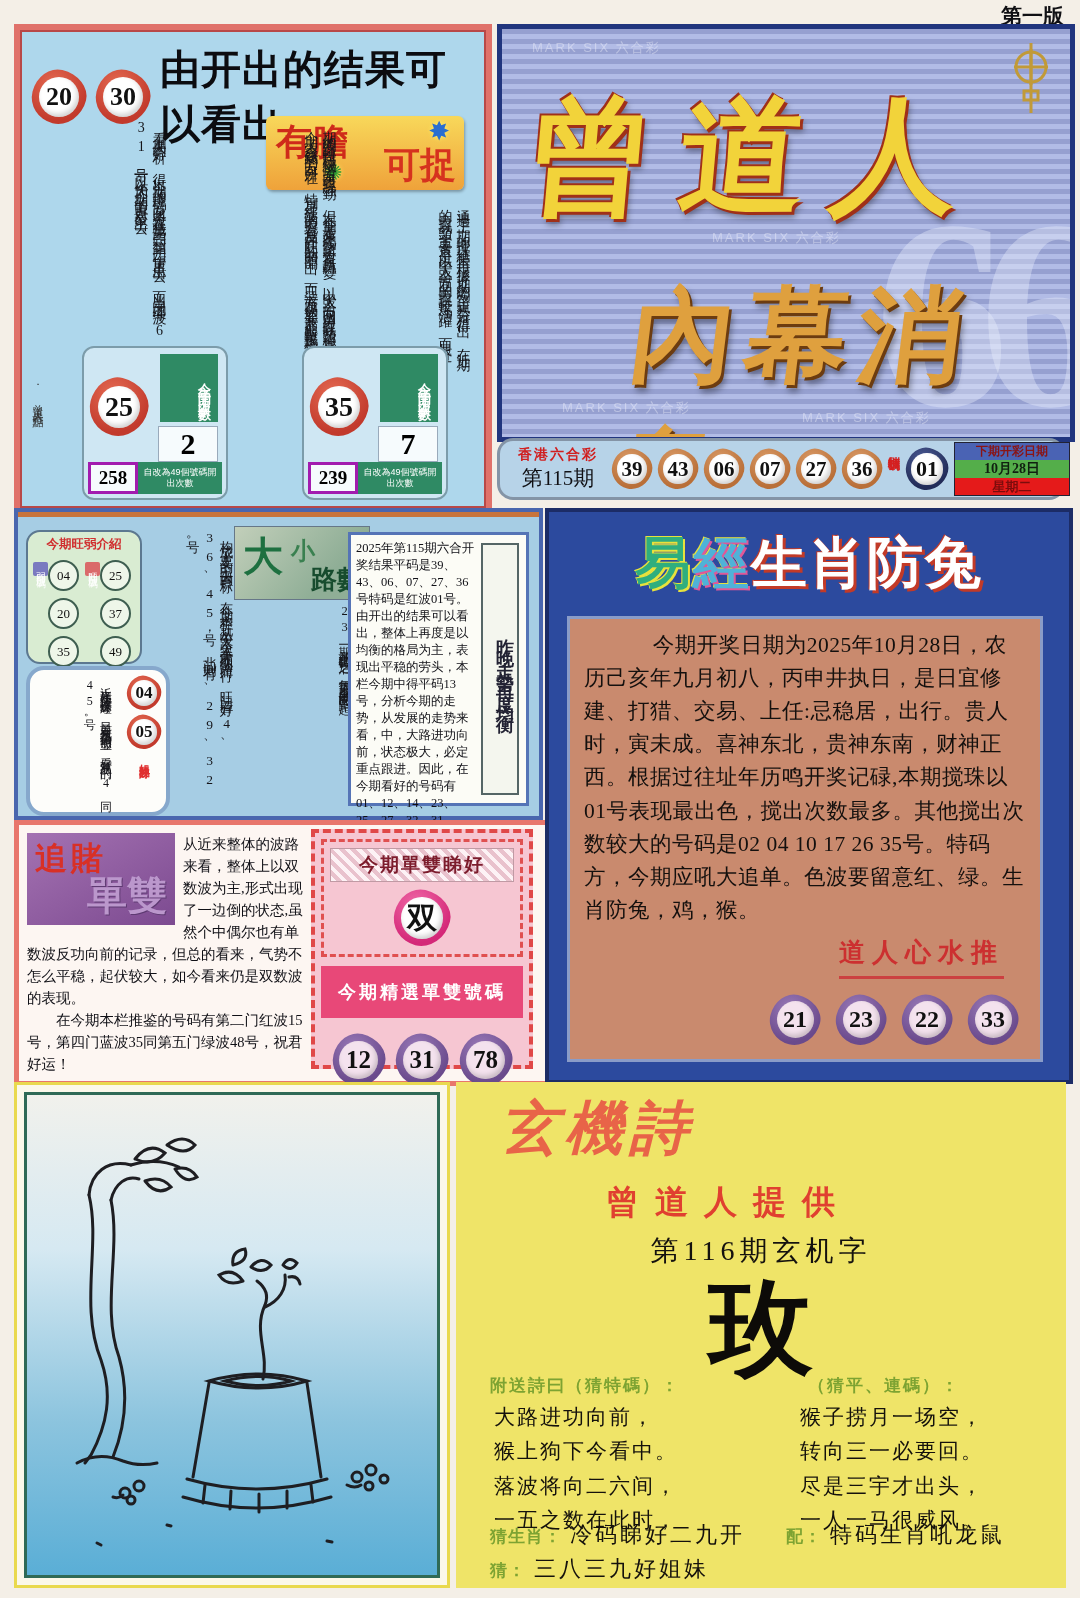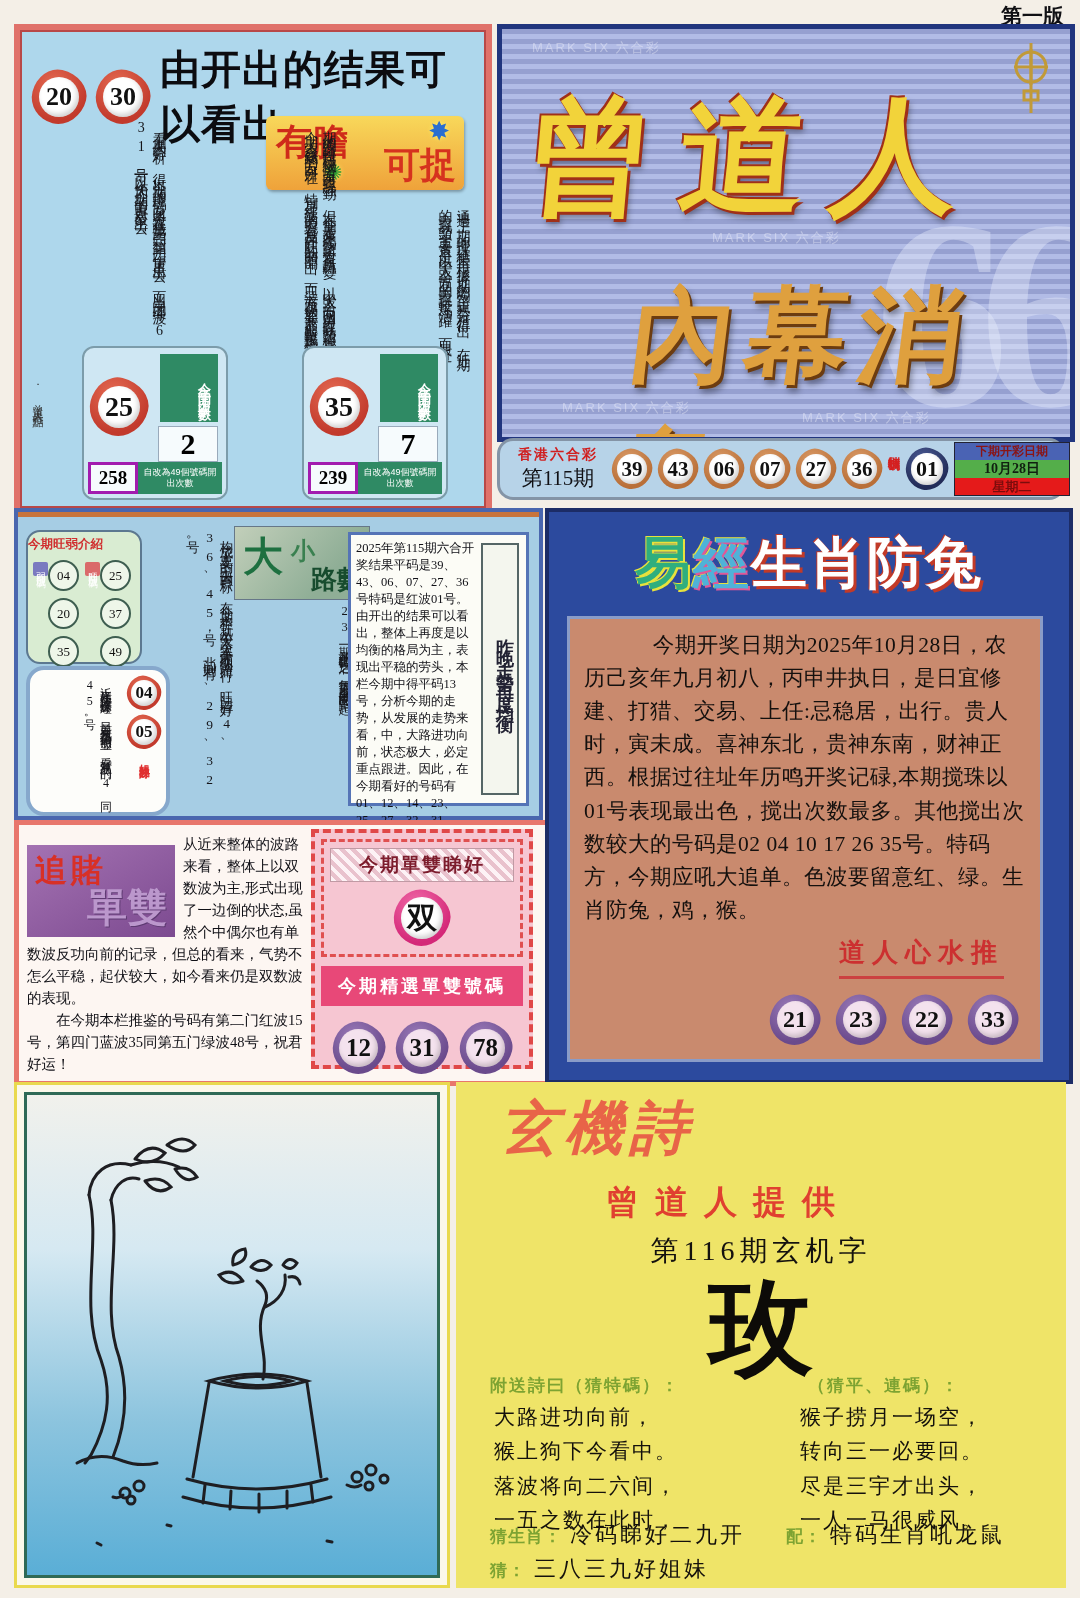--- a/index.html
+++ b/index.html
@@ -88,21 +88,21 @@
     font-weight:bold;text-align:center;}
   .nextbox .h{background:#4a63b4;color:#8a1414;font-size:12px;line-height:17px;}
   .nextbox .d{background:#54ae4a;color:#102010;font-size:14px;line-height:18px;font-family:"Liberation Serif",serif;}
   .nextbox .w{background:#e51a1a;color:#7c0c0c;font-size:13px;line-height:17px;}
 
   
   .panel-ml{left:14px;top:508px;width:521px;height:304px;background:#a6cde4;border:4px solid #4a66ae;
     box-sizing:content-box;}
   .panel-ml::before{content:"";position:absolute;left:0;right:0;top:0;height:5px;background:#c8743c;}
   .hotweak{left:8px;top:18px;width:112px;height:130px;background:#d9ecd2;border:2px solid #5c7890;border-radius:14px;}
-  .hotweak .hd{position:absolute;top:4px;width:100%;font-size:12.5px;font-weight:bold;color:#d03030;}
+  .hotweak .hd{position:absolute;top:4px;width:100%;text-align:center;font-size:12.5px;font-weight:bold;color:#d03030;}
   .hw-lab{position:absolute;writing-mode:vertical-rl;text-orientation:upright;color:#fff;font-size:9.5px;
     padding:3px 1px;letter-spacing:2px;border-radius:2px;}
   .hw-lab.weak{left:5px;top:30px;background:#7a7ac0;}
   .hw-lab.hot{left:57px;top:30px;background:#da6a6a;}
   .hw-col{position:absolute;display:flex;flex-direction:column;gap:7px;}
   .hw-col.c1{left:20px;top:28px;} .hw-col.c2{left:72px;top:28px;}
   .ringnum{width:27px;height:27px;border:2px solid #3e5e50;border-radius:50%;display:flex;align-items:center;
     justify-content:center;font-size:13px;font-family:"Liberation Serif",serif;background:#eef6e9;color:#111;}
   .sister{left:8px;top:154px;width:136px;height:142px;background:#fdfdfa;border:4px solid #86a8cc;border-radius:18px;}
   .sister .vt{position:absolute;left:6px;top:8px;width:78px;height:126px;font-size:12px;letter-spacing:2px;line-height:1.35;}
@@ -120,36 +120,36 @@
     box-sizing:border-box;display:flex;}
   .infobox p{flex:1;margin:0;padding:5px 5px;font-size:12.5px;line-height:1.36;
     font-family:"Liberation Serif",serif;color:#101016;}
   .vslogan{width:34px;margin:8px 7px 8px 0;border:2px solid #566;writing-mode:vertical-rl;text-orientation:upright;
     font-size:18px;font-weight:bold;letter-spacing:11px;text-align:center;color:#223;
     font-family:"Liberation Serif",serif;background:#f4f6ee;}
 
   
   .panel-chase{left:14px;top:820px;width:526px;height:256px;background:#fdf6f2;border:5px solid #e8766c;box-sizing:content-box;}
   .chase-text{left:8px;top:8px;width:278px;}
-  .chase-logo{float:left;width:148px;height:92px;margin:12px 8px 4px 0;position:relative;
+  .chase-logo{float:left;width:148px;height:92px;margin:0 8px 4px 0;position:relative;
     background:linear-gradient(150deg,#a472b2,#7c4a90);}
   .chase-logo .a{position:absolute;left:8px;top:4px;font-size:32px;font-weight:bold;color:#d83026;letter-spacing:4px;}
   .chase-logo .b2{position:absolute;right:8px;bottom:2px;font-size:40px;font-weight:bold;color:#bb97cc;
     text-shadow:1px 1px 0 #5e3a72;}
   .chase-text p{margin:0;font-size:14.5px;line-height:1.52;font-family:"Liberation Serif",serif;color:#101016;}
   .chase-text p+p{text-indent:2em;}
   .pinkbox{left:292px;top:4px;width:222px;height:240px;background:#f6c6d2;border:4px dashed #e04848;
     box-sizing:border-box;padding:6px;}
   .pb-top{border:3px dashed #e05050;padding:6px 6px 8px;}
   .pb-hd{background:repeating-linear-gradient(45deg,#fdf2f5 0 4px,#e9c2cd 4px 8px);border:1px solid #c09aa4;
     text-align:center;font-size:19px;font-weight:bold;color:#7c1c2c;padding:3px 0;letter-spacing:2px;
     font-family:"Liberation Serif",serif;}
   .pb-pick{display:flex;justify-content:center;margin-top:8px;}
   .pb-band{margin-top:9px;background:#e84878;color:#fff;font-size:18px;font-weight:bold;text-align:center;
-    padding:8px 0;letter-spacing:3px;}
+    padding:14px 0;letter-spacing:3px;}
   .pb-balls{display:flex;justify-content:space-evenly;margin-top:16px;}
 
   
   .panel-yi{left:545px;top:508px;width:520px;height:568px;background:#2c4a9e;border:4px solid #1c2c66;box-sizing:content-box;}
   .yi-head{left:0;top:14px;width:100%;text-align:center;font-size:56px;font-weight:bold;letter-spacing:2px;white-space:nowrap;}
   .yi-head .y1{color:#2fae7e;text-shadow:2px 2px 0 #e8e23c,-1px -1px 0 #e8e23c;}
   .yi-head .y2{color:#4fb2d8;text-shadow:2px 2px 0 #e05898,-1px -1px 0 #e8e23c;}
   .yi-head .y3{color:#ffffff;text-shadow:3px 3px 0 #c23a28,-1px -1px 0 #c23a28;}
   .salmon{left:18px;top:104px;width:476px;height:446px;background:#c98a6e;border:3px solid #8a9cc8;
     box-sizing:border-box;padding:10px 14px;}

